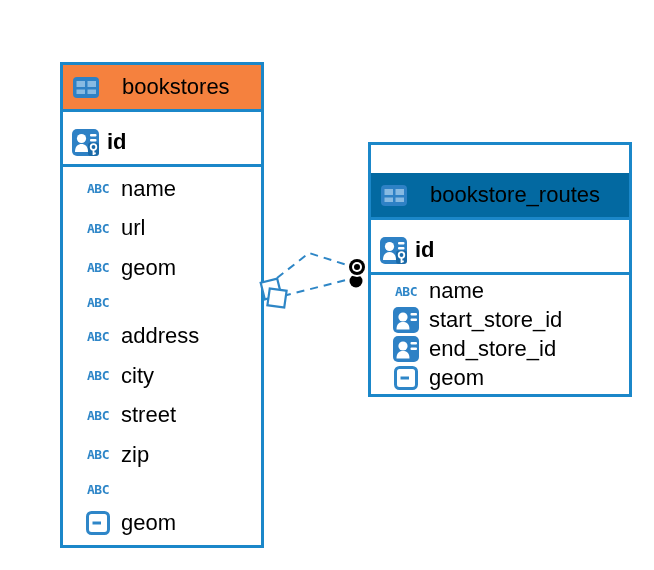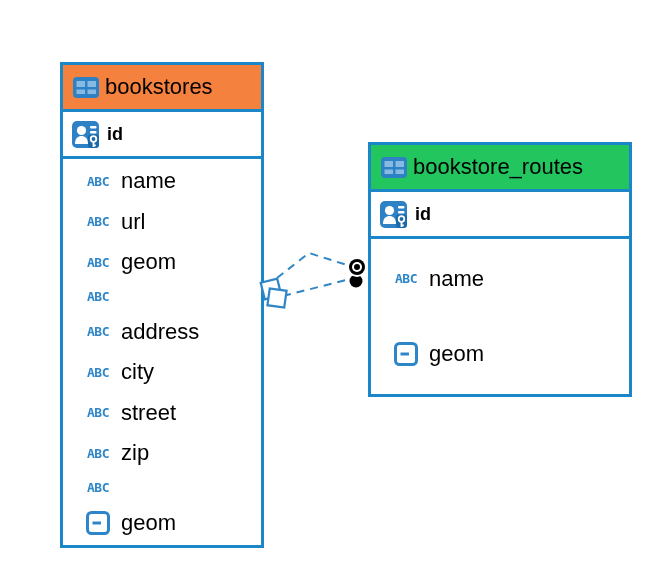--- a/index.html
+++ b/index.html
@@ -33,41 +33,42 @@
     left: 368px;
     top: 142px;
     width: 264px;
     height: 255px;
   }
   .entity-header {
     height: 44px;
     flex: 0 0 44px;
     display: flex;
     align-items: center;
-    gap: 4px;
+    gap: 21px;
     padding-left: 8px;
     border-bottom: 3px solid #1b87c9;
     font-size: 22px;
     color: #000000;
     white-space: nowrap;
   }
   .hdr-orange { background: #f5813e; }
-  .hdr-gray   { background: #22c55e; }
+  .hdr-gray   { background: #0369a1; margin-top: 28px; }
   .pk-row {
     height: 44px;
     flex: 0 0 44px;
     display: flex;
     align-items: center;
     gap: 7px;
     padding-left: 7px;
     border-bottom: 3px solid #1b87c9;
     background: #ffffff;
-    font-size: 18px;
+    font-size: 22px;
     font-weight: bold;
     color: #000000;
+    margin-top: 8px;
   }
   .columns {
     flex: 1 1 auto;
     display: flex;
     flex-direction: column;
     padding: 2px 0;
   }
   .col-row {
     flex: 1 1 auto;
     display: flex;
@@ -225,20 +226,36 @@
       </span>
       <span>id</span>
     </div>
     <div class="columns">
       <div class="col-row">
         <span class="type-icon abc-glyph">ABC</span>
         <span>name</span>
       </div>
       <div class="col-row">
         <span class="type-icon">
+          <svg width="26" height="26">
+              <use href="#svg-ref-icon"></use>
+            </svg>
+        </span>
+        <span>start_store_id</span>
+      </div>
+      <div class="col-row">
+        <span class="type-icon">
+          <svg width="26" height="26">
+              <use href="#svg-ref-icon"></use>
+            </svg>
+        </span>
+        <span>end_store_id</span>
+      </div>
+      <div class="col-row">
+        <span class="type-icon">
           <svg width="24" height="24">
               <use href="#svg-geom-icon"></use>
             </svg>
         </span>
         <span>geom</span>
       </div>
     </div>
   </div>
 
   <svg id="relationship-overlay" viewBox="0 0 654 570" xmlns="http://www.w3.org/2000/svg">

